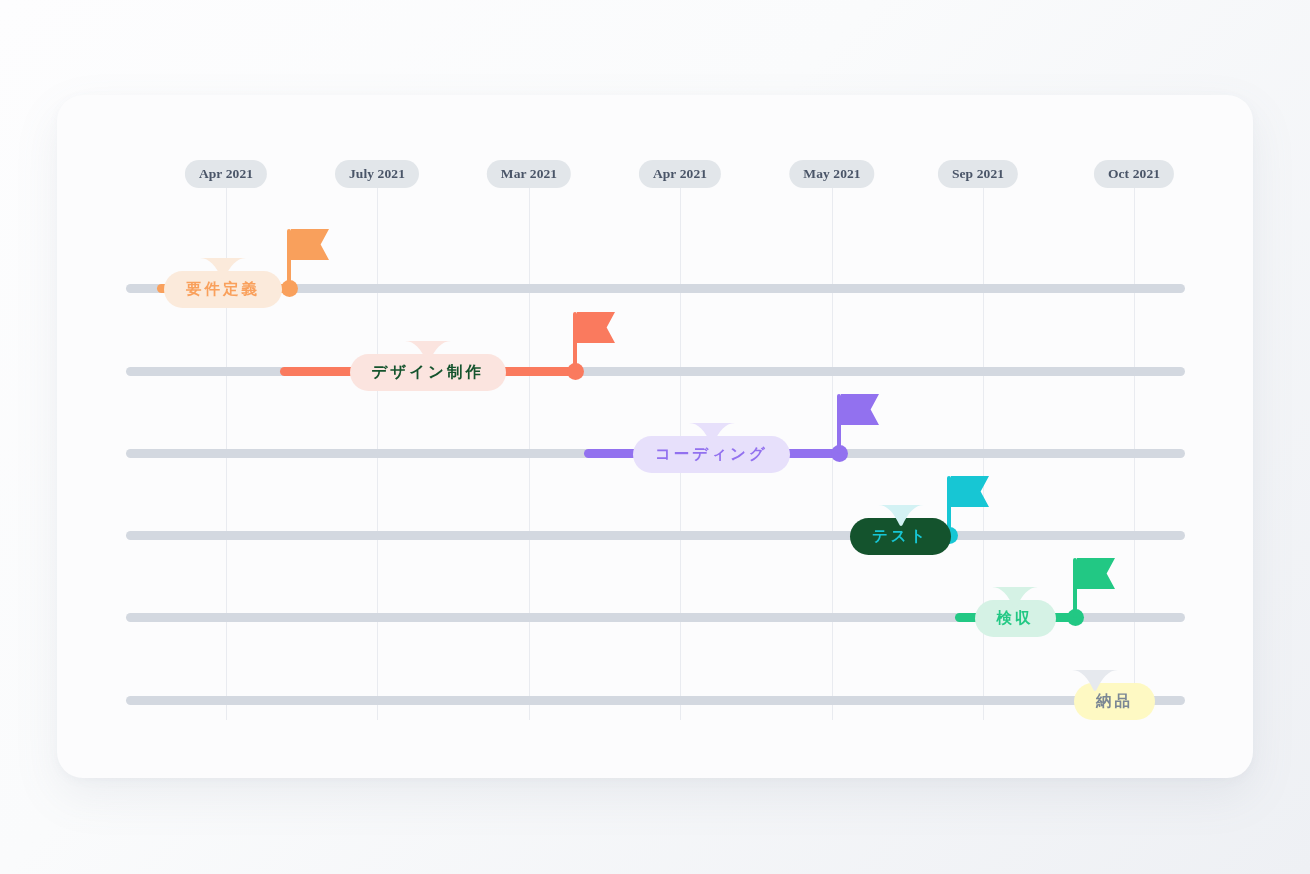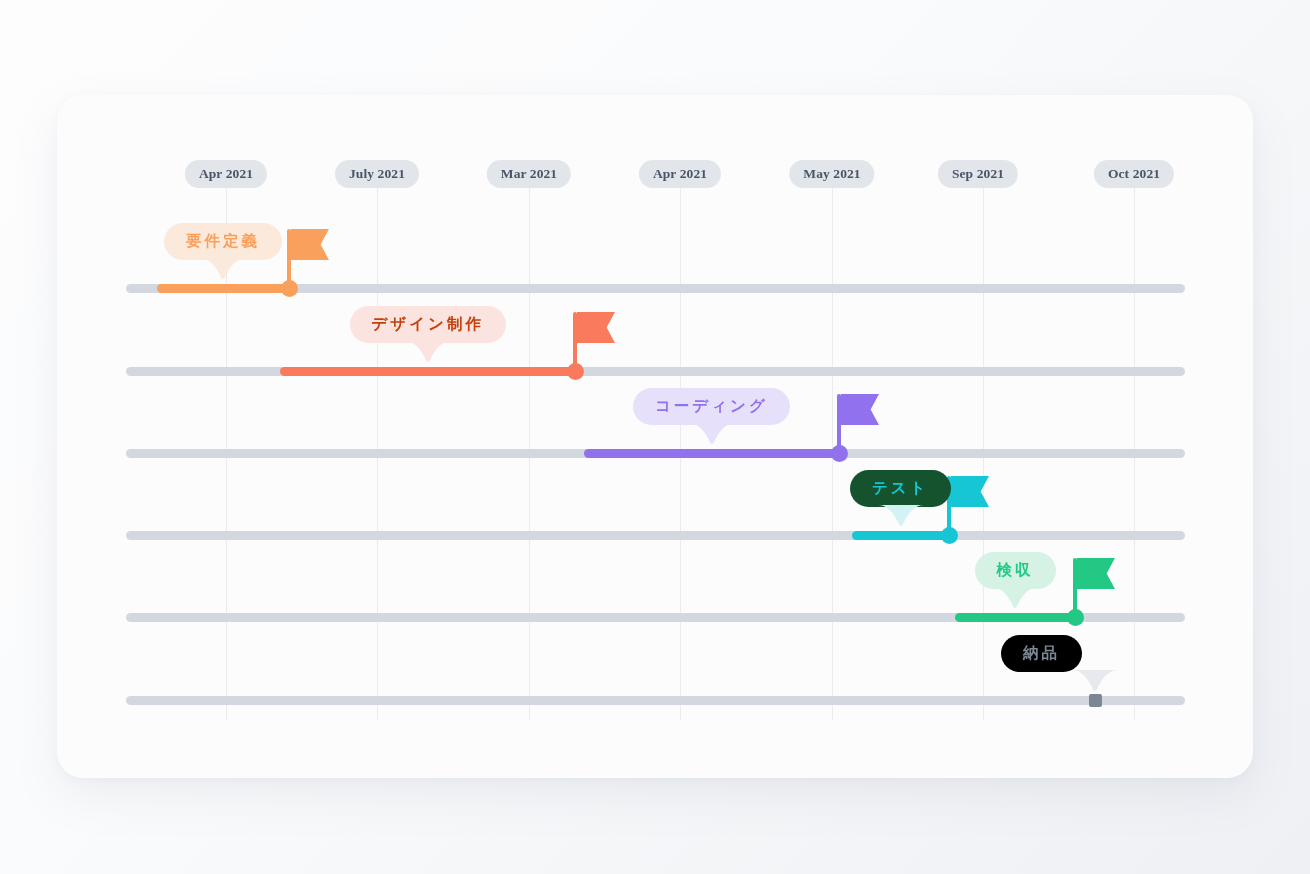--- a/index.html
+++ b/index.html
@@ -117,20 +117,21 @@
     height: 37px;
     border-radius: 19px;
     display: flex;
     align-items: center;
     justify-content: center;
     font-size: 15.5px;
     font-weight: bold;
     letter-spacing: 3px;
     white-space: nowrap;
     padding: 0 22px;
+    margin-top: 48px;
   }
   .label-tail {
     position: absolute;
     width: 46px;
     height: 22px;
   }
   .label-tail svg { display: block; width: 46px; height: 22px; }
 </style>
 </head>
 <body>
@@ -160,21 +161,21 @@
       <div class="label-tail" style="left: 143px; top: 163px;">
         <svg viewBox="0 0 46 22" xmlns="http://www.w3.org/2000/svg">
           <path d="M0 0 H46 C36 0 30 9 25 19 C24 21.5 22 21.5 21 19 C16 9 10 0 0 0 Z" fill="#fbeadb"></path>
         </svg>
       </div>
       <div class="track" style="top: 271.5px;"></div>
       <div class="bar" style="left: 223px; width: 295px; top: 271.5px; background: rgb(250, 122, 94);"></div>
       <div class="end-dot" style="left: 509.5px; top: 267.5px; background: rgb(250, 122, 94);"></div>
       <div class="flag-pole" style="left: 516px; top: 217px; height: 60px; background: rgb(250, 122, 94);"></div>
       <div class="flag-banner" style="left: 520px; top: 217px; background: rgb(250, 122, 94);"></div>
-      <div class="label-bubble" style="background: rgb(251, 228, 223); color: #c2410c; top: 211px; left: 292.5px;">デザイン制作</div>
+      <div class="label-bubble" style="background: rgb(251, 228, 223); color: #14532d; top: 211px; left: 292.5px;">デザイン制作</div>
       <div class="label-tail" style="left: 347.5px; top: 246px;">
         <svg viewBox="0 0 46 22" xmlns="http://www.w3.org/2000/svg">
           <path d="M0 0 H46 C36 0 30 9 25 19 C24 21.5 22 21.5 21 19 C16 9 10 0 0 0 Z" fill="#fbe4df"></path>
         </svg>
       </div>
       <div class="track" style="top: 353.5px;"></div>
       <div class="bar" style="left: 527px; width: 255px; top: 353.5px; background: rgb(146, 113, 239);"></div>
       <div class="end-dot" style="left: 773.5px; top: 349.5px; background: rgb(146, 113, 239);"></div>
       <div class="flag-pole" style="left: 780px; top: 299px; height: 60px; background: rgb(146, 113, 239);"></div>
       <div class="flag-banner" style="left: 784px; top: 299px; background: rgb(146, 113, 239);"></div>
@@ -201,20 +202,20 @@
       <div class="flag-pole" style="left: 1016px; top: 463px; height: 60px; background: rgb(34, 200, 132);"></div>
       <div class="flag-banner" style="left: 1020px; top: 463px; background: rgb(34, 200, 132);"></div>
       <div class="label-bubble" style="background: rgb(213, 242, 229); color: rgb(34, 200, 132); top: 457px; left: 917.5px;">検収</div>
       <div class="label-tail" style="left: 935px; top: 492px;">
         <svg viewBox="0 0 46 22" xmlns="http://www.w3.org/2000/svg">
           <path d="M0 0 H46 C36 0 30 9 25 19 C24 21.5 22 21.5 21 19 C16 9 10 0 0 0 Z" fill="#d5f2e5"></path>
         </svg>
       </div>
       <div class="track" style="top: 600.5px;"></div>
       <div class="milestone-square" style="left: 1031.5px; top: 598.5px; background: rgb(123, 135, 148);"></div>
-      <div class="label-bubble" style="background: #000000; color: rgb(123, 135, 148); top: 540px; left: 944px;">納品</div>
+      <div class="label-bubble" style="background: #fef9c3; color: rgb(123, 135, 148); top: 540px; left: 1017px;">納品</div>
       <div class="label-tail" style="left: 1015px; top: 575px;">
         <svg viewBox="0 0 46 22" xmlns="http://www.w3.org/2000/svg">
           <path d="M0 0 H46 C36 0 30 9 25 19 C24 21.5 22 21.5 21 19 C16 9 10 0 0 0 Z" fill="#e6e9ee"></path>
         </svg>
       </div>
     </div>
 </div>
 
 </body></html>

